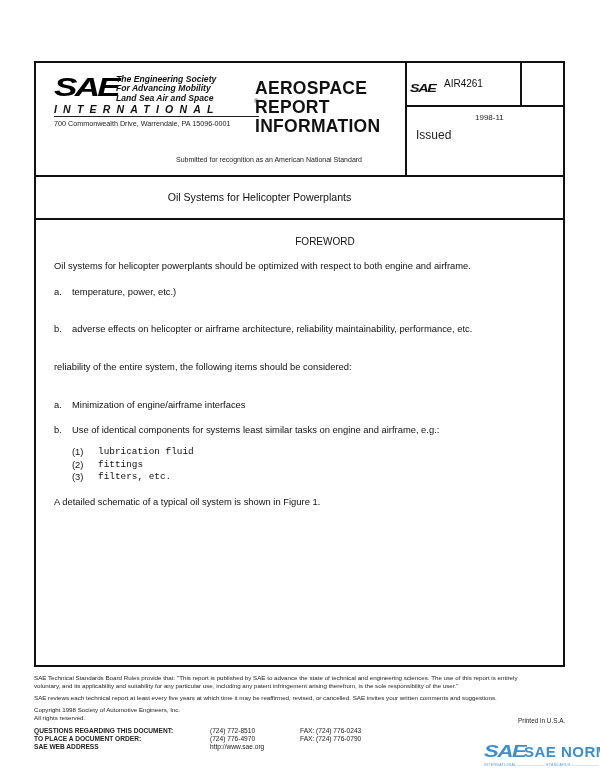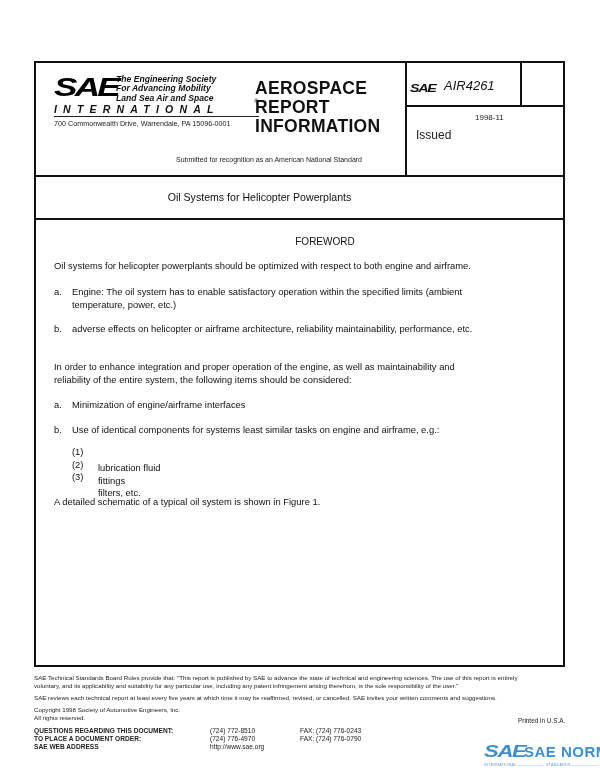--- a/index.html
+++ b/index.html
@@ -18,34 +18,34 @@
     .reg { position: absolute; left: 200px; top: 24px; font-size: 6px; }
     .logo-rule { position: absolute; left: 0; top: 42px; width: 205px; height: 1px; background: #222; }
     .address { position: absolute; left: 0; top: 45px; font-size: 7.2px; white-space: nowrap; color: #222; }
 
     .doc-type { position: absolute; left: 255px; top: 79px; font-weight: bold; font-size: 17.5px; line-height: 19px; letter-spacing: 0.3px; }
 
     .submitted { position: absolute; left: 176px; top: 156px; font-size: 7px; color: #222; white-space: nowrap; }
 
     .doc-id-box { position: absolute; left: 410px; top: 78px; }
     .sae-small { display: inline-block; font-weight: 900; font-style: italic; font-size: 11px; letter-spacing: -1px; transform: scaleX(1.3); transform-origin: left center; }
-    .doc-id { position: absolute; left: 34px; top: 0; font-size: 13px; white-space: nowrap; font-style: italic; }
+    .doc-id { position: absolute; left: 34px; top: 0; font-size: 10px; white-space: nowrap; }
 
     .issued-label { position: absolute; left: 416px; top: 128px; font-size: 12px; color: #222; text-align: right; }
     .issued-date { position: absolute; left: 475px; top: 113px; font-size: 8px; color: #222; }
 
     .title { position: absolute; left: 36px; top: 191px; width: 447px; text-align: center; font-size: 10.6px; }
     .foreword { position: absolute; left: 36px; top: 236px; width: 578px; text-align: center; font-size: 10px; }
     .para { position: absolute; left: 54px; white-space: nowrap; font-size: 9.4px; line-height: 12.6px; }
     .item { position: absolute; left: 54px; font-size: 9.4px; line-height: 12.6px; }
     .item .lbl { position: absolute; left: 0; top: 0; }
     .item .txt { position: absolute; left: 18px; top: 0; white-space: nowrap; }
     .sub { position: absolute; left: 72px; font-size: 9.4px; line-height: 12.6px; }
     .sub .lbl { position: absolute; left: 0; top: 0; }
-    .sub .txt { position: absolute; left: 26px; top: 16px; white-space: nowrap; }
+    .sub .txt { position: absolute; left: 26px; top: 0; white-space: nowrap; font-family: Liberation Mono, monospace; }
 
     .fine { position: absolute; left: 34px; font-size: 6.2px; line-height: 8px; color: #222; white-space: nowrap; }
     .contact { position: absolute; left: 34px; top: 727px; font-size: 6.6px; line-height: 8.2px; font-weight: bold; color: #222; }
     .contact .row { position: relative; height: 8.2px; width: 560px; }
     .contact .c1 { position: absolute; left: 0; }
     .contact .c2 { position: absolute; left: 176px; font-weight: normal; }
     .contact .c3 { position: absolute; left: 266px; font-weight: normal; }
     .printed { position: absolute; left: 518px; top: 717px; font-size: 6.4px; color: #222; }
 
     .watermark { position: absolute; left: 484px; top: 742px; width: 116px; height: 30px; }
@@ -93,34 +93,32 @@
 
 <div class="title">Oil Systems for Helicopter Powerplants</div>
 
 <div class="foreword">FOREWORD</div>
 
 <div class="para" style="top:260px;">Oil systems for helicopter powerplants should be optimized with respect to both engine and airframe.</div>
 
 <div class="item" style="top:286px;">
   <span class="lbl">a.</span>
   <span class="txt">
-    <div>Engine:  The oil system has to enable satisfactory operation within the specified limits (ambient</div>
     <div>temperature, power, etc.)</div>
   </span>
 </div>
 
 <div class="item" style="top:323px;">
   <span class="lbl">b.</span>
   <span class="txt">
     <div>adverse effects on helicopter or airframe architecture, reliability maintainability, performance, etc.</div>
   </span>
 </div>
 
 <div class="para" style="top:361px;">
-  <div>In order to enhance integration and proper operation of the engine, as well as maintainability and</div>
   <div>reliability of the entire system, the following items should be considered:</div>
 </div>
 
 <div class="item" style="top:399px;">
   <span class="lbl">a.</span>
   <span class="txt">Minimization of engine/airframe interfaces</span>
 </div>
 
 <div class="item" style="top:424px;">
   <span class="lbl">b.</span>

